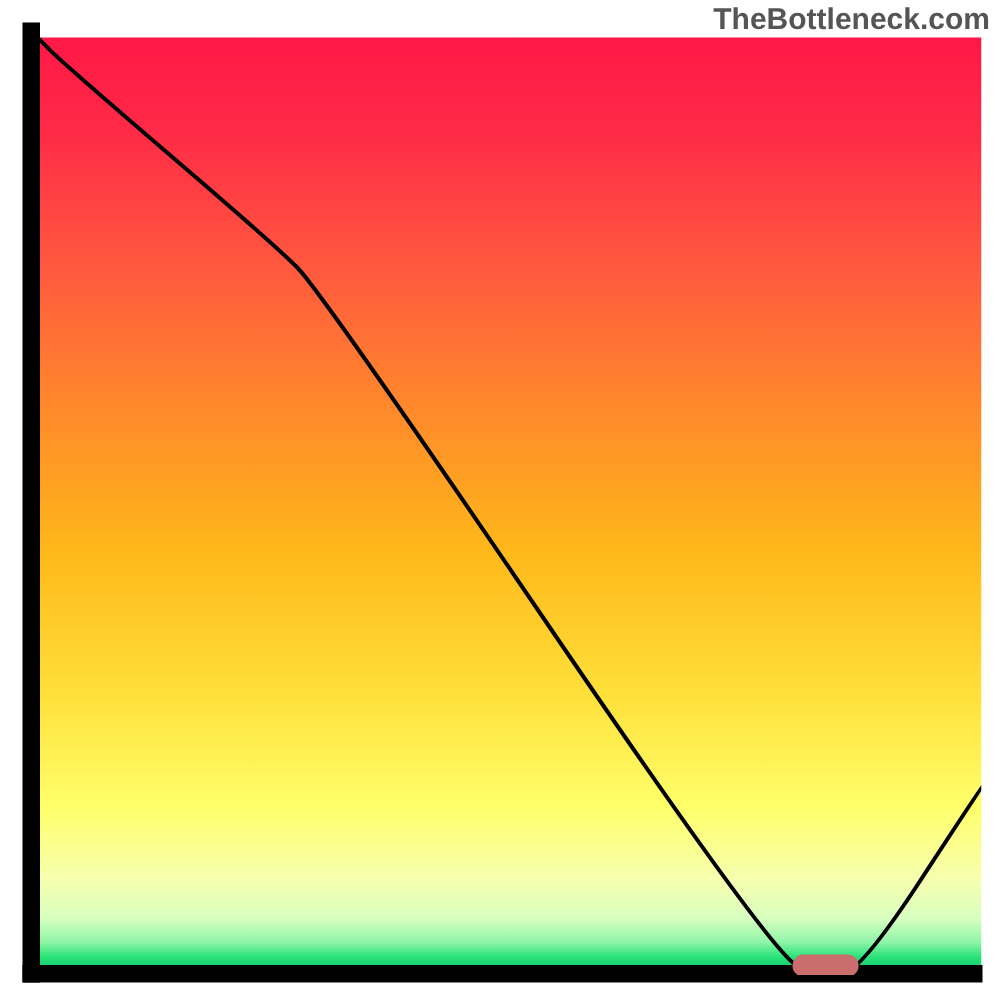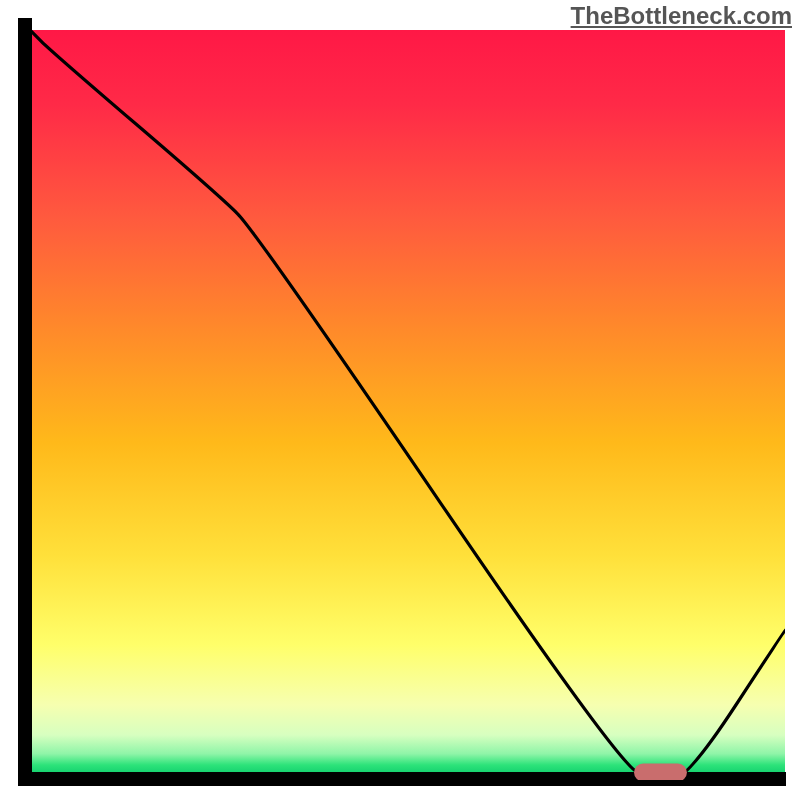--- a/index.html
+++ b/index.html
@@ -18,21 +18,20 @@
   }
   .watermark {
     position: absolute;
     top: 2px;
     right: 8px;
     font-size: 24px;
     font-weight: 600;
     color: #555555;
     letter-spacing: 0px;
     z-index: 5;
-    text-decoration: underline;
   }
   svg.plot {
     position: absolute;
     top: 0;
     left: 0;
     width: 800px;
     height: 800px;
   }
 </style>
 </head>

